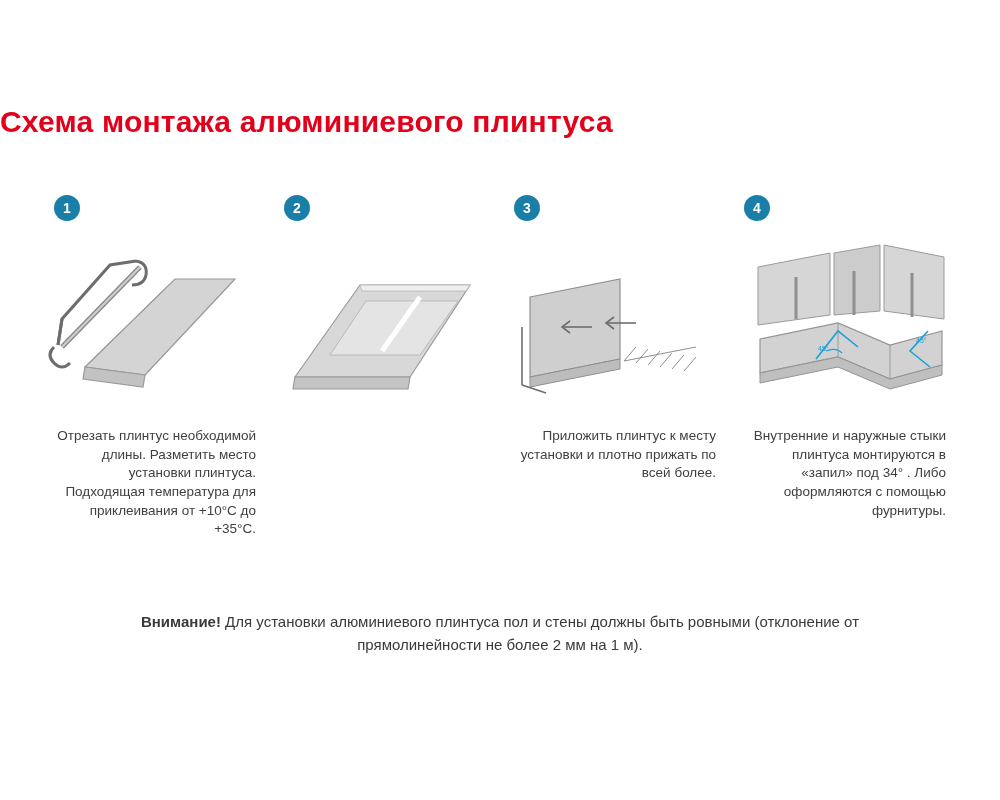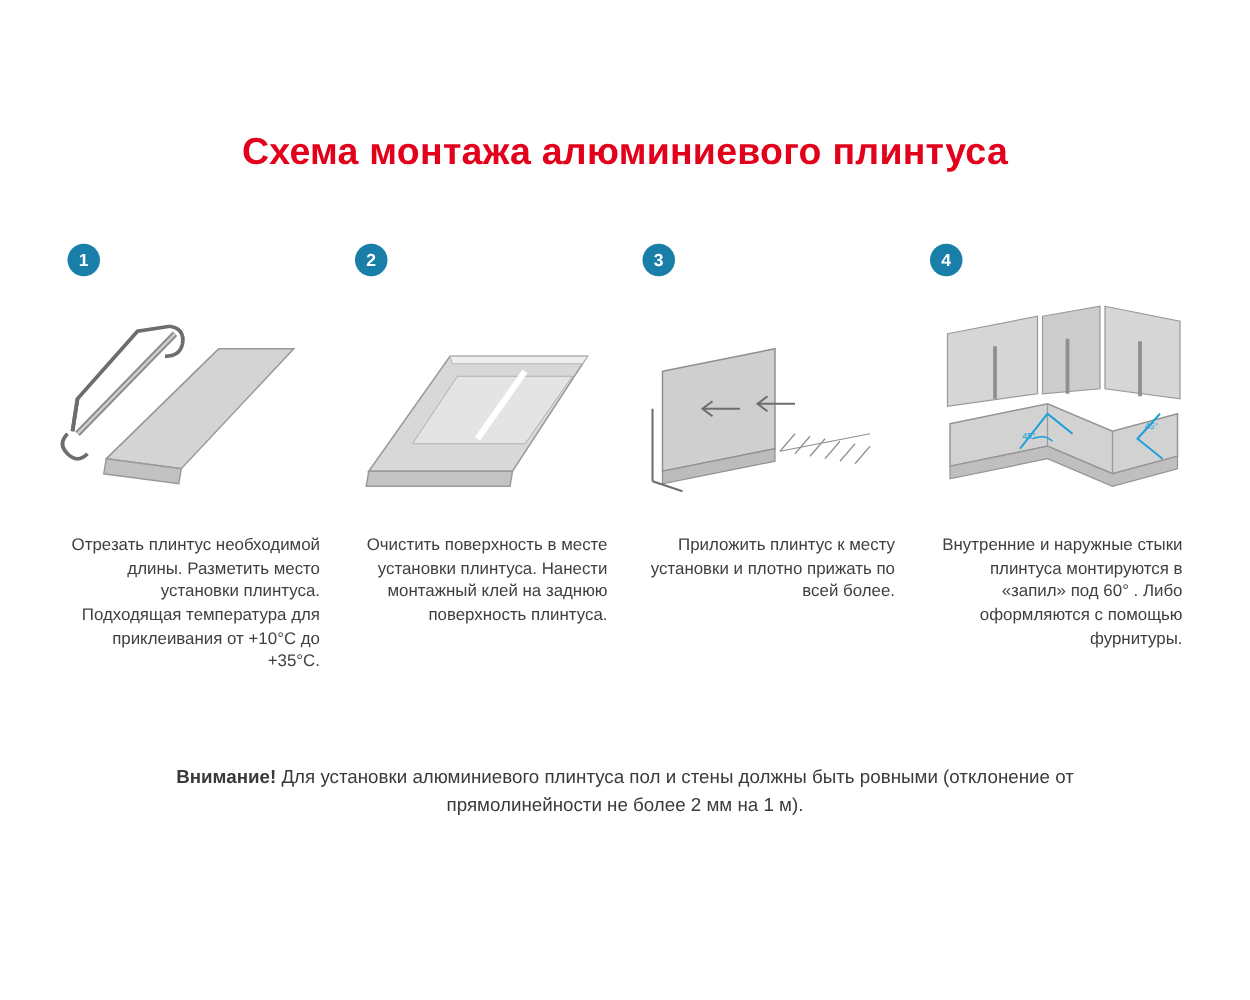--- a/index.html
+++ b/index.html
@@ -19,21 +19,21 @@
     width: 1000px;
     height: 800px;
     position: relative;
     background: #ffffff;
   }
   .title {
     position: absolute;
     top: 105px;
     left: 0;
     width: 1000px;
-    text-align: center;
+    text-align: left;
     font-size: 30px;
     font-weight: bold;
     color: #e2001a;
     letter-spacing: 0.2px;
   }
   .steps {
     position: absolute;
     top: 195px;
     left: 40px;
     width: 920px;
@@ -116,21 +116,20 @@
       <div class="badge">2</div>
       <div class="art">
         <svg width="230" height="190" viewBox="0 0 230 190">
           <polygon points="25,150 90,58 200,58 140,150" fill="#d8d8d8" stroke="#9a9a9a" stroke-width="1.2"></polygon>
           <polygon points="25,150 140,150 138,162 23,162" fill="#c4c4c4" stroke="#9a9a9a" stroke-width="1.2"></polygon>
           <polygon points="90,58 200,58 196,64 92,64" fill="#efefef" stroke="#b5b5b5" stroke-width="0.8"></polygon>
           <polygon points="96,74 188,74 150,128 60,128" fill="#e4e4e4" stroke="#b0b0b0" stroke-width="0.8"></polygon>
           <line x1="150" y1="70" x2="112" y2="124" stroke="#ffffff" stroke-width="5"></line>
         </svg>
       </div>
-      <div class="caption">Очистить поверхность в месте установки плинтуса. Нанести монтажный клей на заднюю поверхность плинтуса.</div>
     </div>
 
     <div class="step">
       <div class="badge">3</div>
       <div class="art">
         <svg width="230" height="190" viewBox="0 0 230 190">
           <polygon points="30,70 120,52 120,132 30,150" fill="#cfcfcf" stroke="#8f8f8f" stroke-width="1.2"></polygon>
           <polygon points="30,150 120,132 120,142 30,160" fill="#bcbcbc" stroke="#8f8f8f" stroke-width="1"></polygon>
           <line x1="22" y1="100" x2="22" y2="158" stroke="#6d6d6d" stroke-width="1.6"></line>
           <line x1="22" y1="158" x2="46" y2="166" stroke="#6d6d6d" stroke-width="1.6"></line>
@@ -168,21 +167,21 @@
           <polygon points="30,146 108,130 160,152 212,138 212,148 160,162 108,140 30,156" fill="#bfbfbf" stroke="#949494" stroke-width="1"></polygon>
           <path d="M108,96 L108,130" stroke="#9a9a9a" stroke-width="1"></path>
           <path d="M160,118 L160,152" stroke="#9a9a9a" stroke-width="1"></path>
           <path d="M86,132 L108,104 L128,120" fill="none" stroke="#1b9fd8" stroke-width="1.6"></path>
           <path d="M96,124 q10,-4 16,2" fill="none" stroke="#1b9fd8" stroke-width="1.2"></path>
           <text x="88" y="124" font-size="7" fill="#1b9fd8" font-family="Liberation Sans, sans-serif">45°</text>
           <path d="M198,104 L180,124 L200,140" fill="none" stroke="#1b9fd8" stroke-width="1.6"></path>
           <text x="186" y="116" font-size="7" fill="#1b9fd8" font-family="Liberation Sans, sans-serif">45°</text>
         </svg>
       </div>
-      <div class="caption">Внутренние и наружные стыки плинтуса монтируются в «запил» под 60° . Либо оформляются с помощью фурнитуры.</div>
+      <div class="caption">Внутренние и наружные стыки плинтуса монтируются в «запил» под 34° . Либо оформляются с помощью фурнитуры.</div>
     </div>
 
   </div>
 
   <div class="note">
     <b>Внимание!</b><span> Для установки алюминиевого плинтуса пол и стены должны быть ровными (отклонение от прямолинейности не более 2 мм на 1 м).</span>
   </div>
 
 </div>
 

